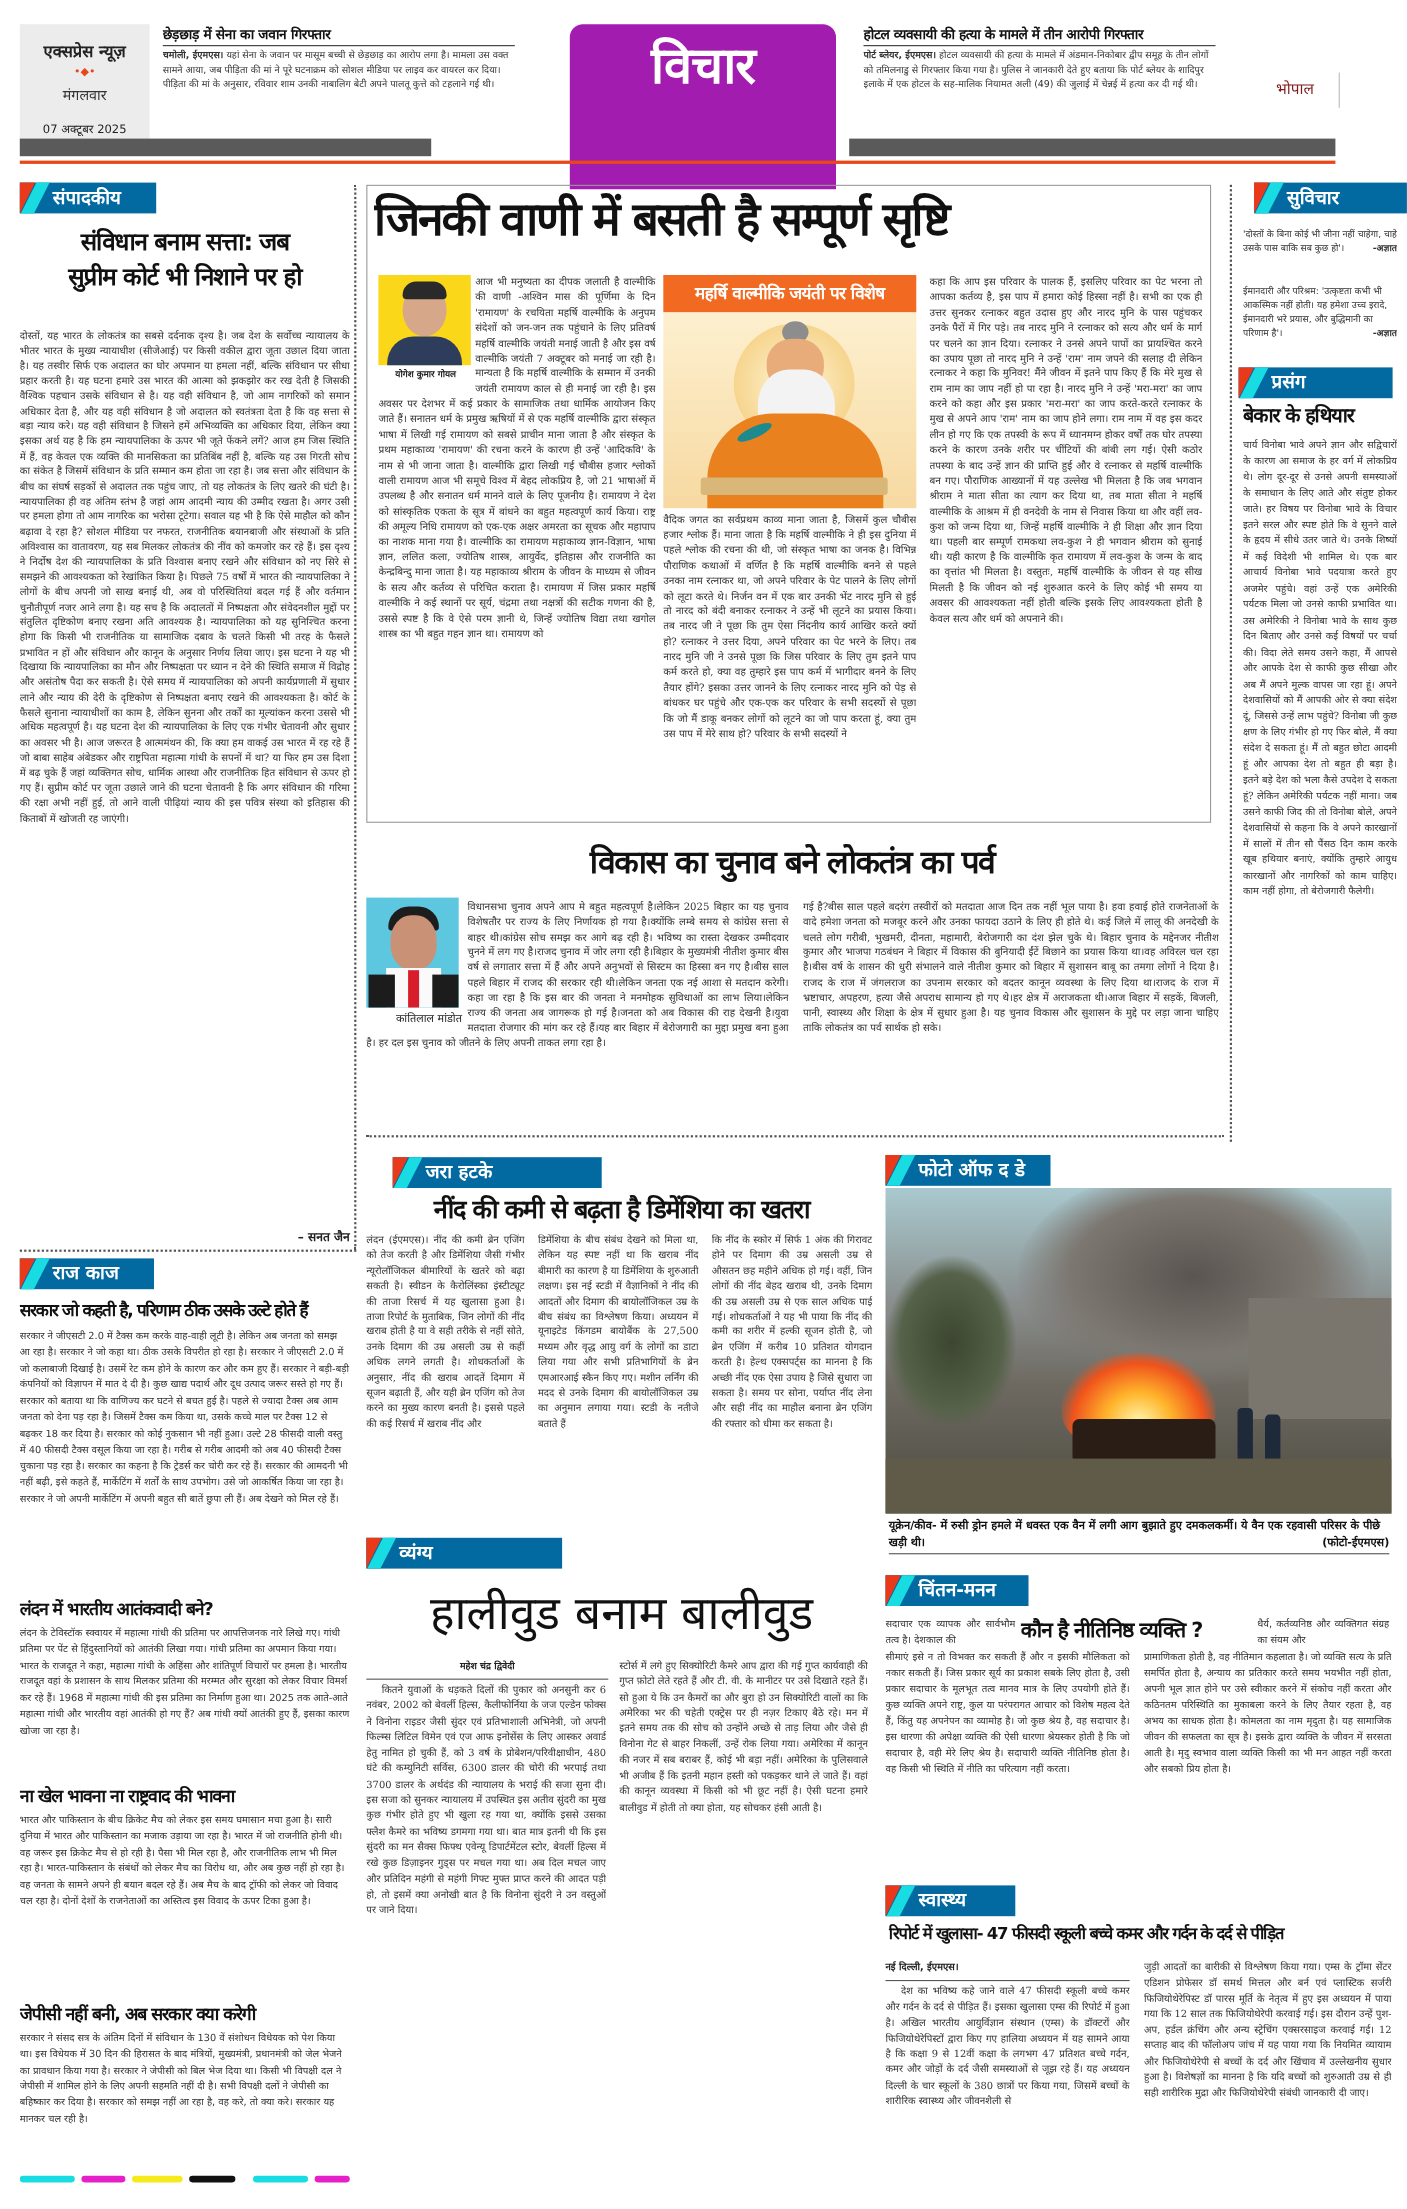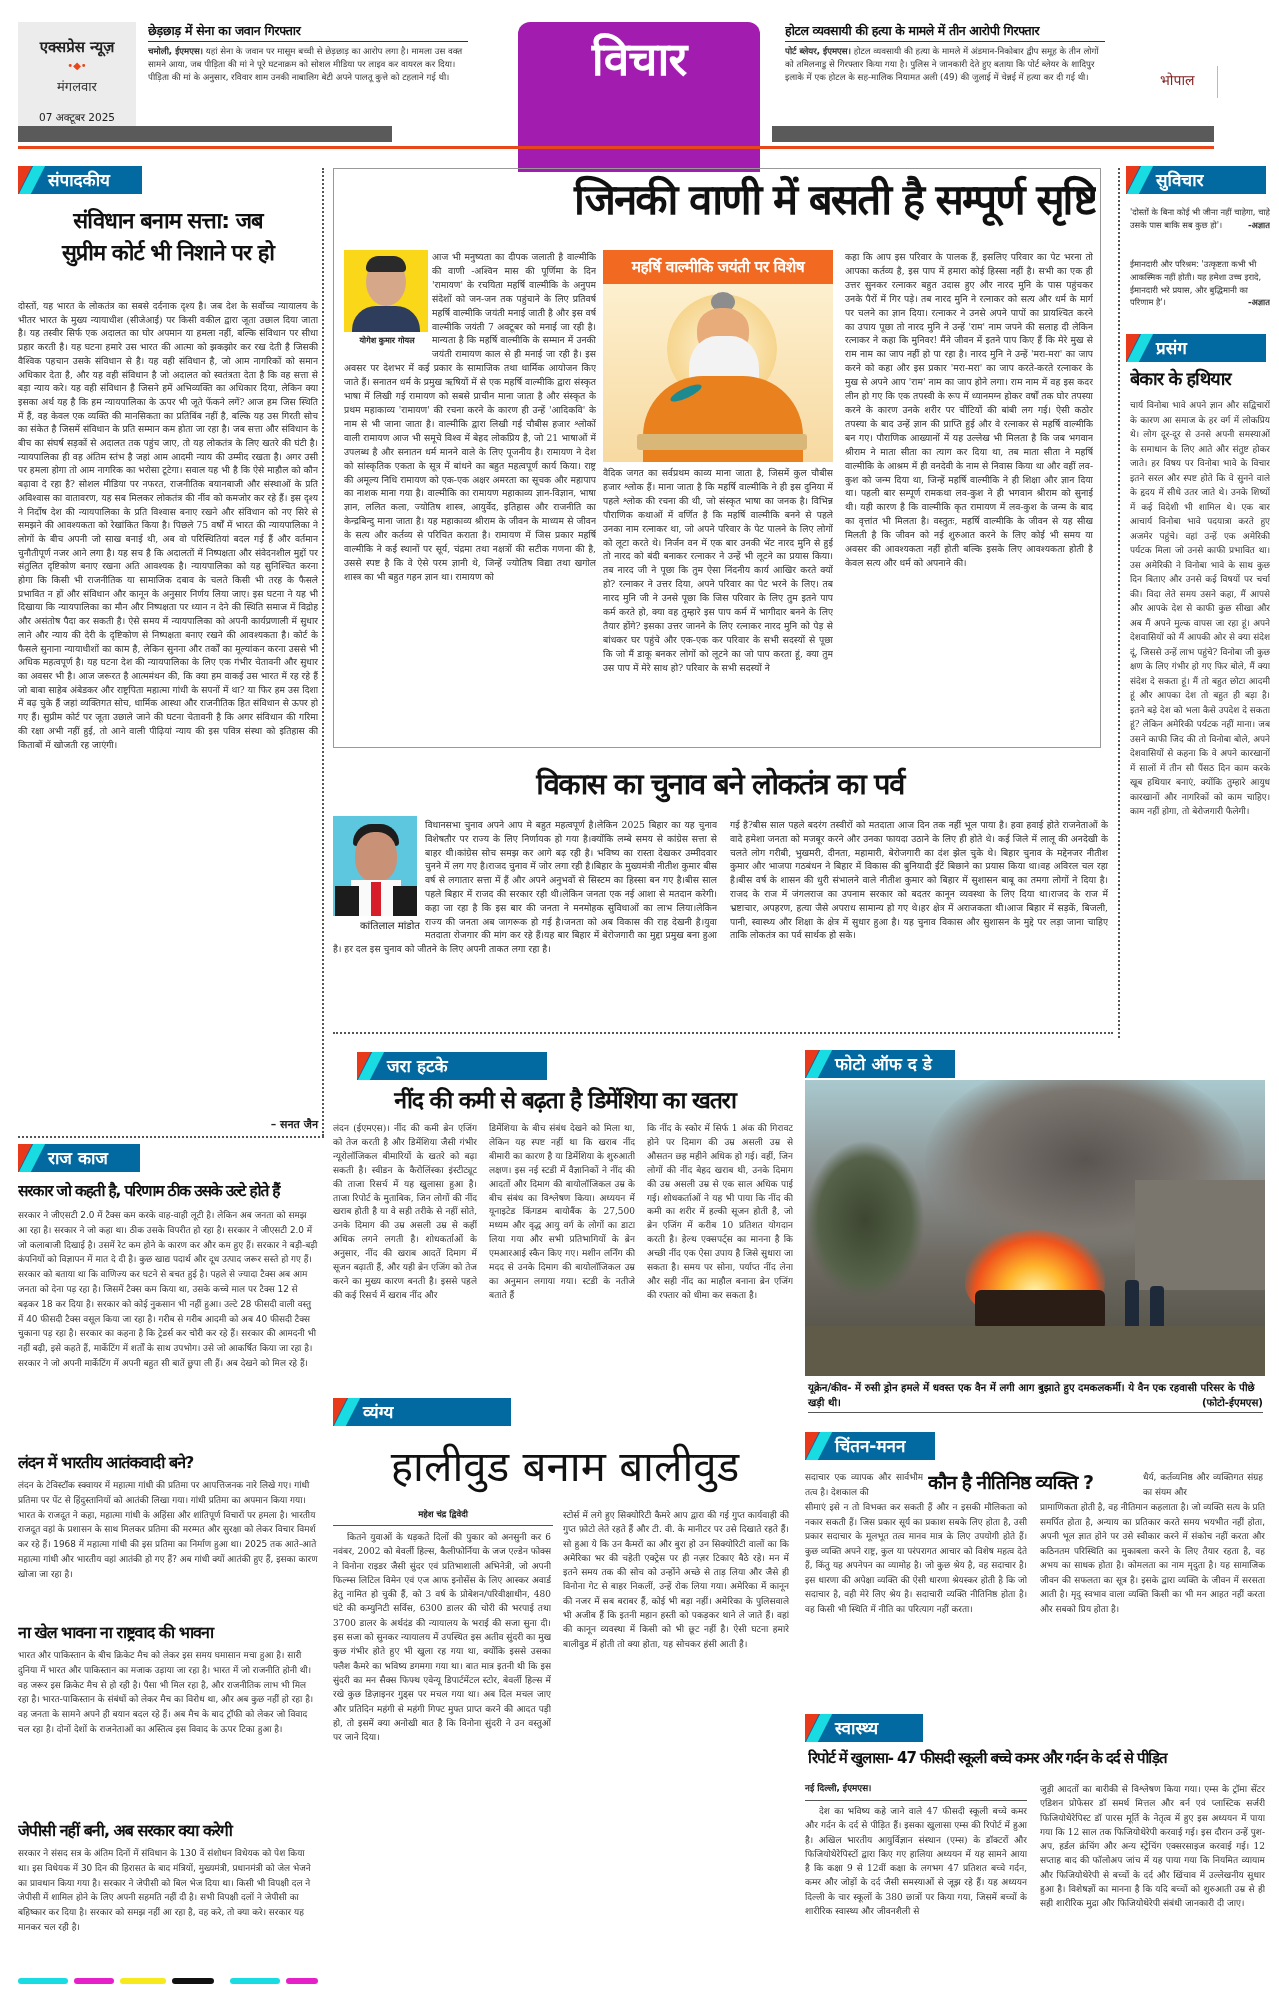--- a/index.html
+++ b/index.html
@@ -77,21 +77,21 @@
   <div class="sanstext" style="position:absolute;top:334px;left:0;width:300px;height:134px;font-size:8.9px;line-height:14.8px;text-align:left;">लंदन के टेविस्टॉक स्क्वायर में महात्मा गांधी की प्रतिमा पर आपत्तिजनक नारे लिखे गए। गांधी प्रतिमा पर पेंट से हिंदुस्तानियों को आतंकी लिखा गया। गांधी प्रतिमा का अपमान किया गया। भारत के राजदूत ने कहा, महात्मा गांधी के अहिंसा और शांतिपूर्ण विचारों पर हमला है। भारतीय राजदूत वहां के प्रशासन के साथ मिलकर प्रतिमा की मरम्मत और सुरक्षा को लेकर विचार विमर्श कर रहे हैं। 1968 में महात्मा गांधी की इस प्रतिमा का निर्माण हुआ था। 2025 तक आते-आते महात्मा गांधी और भारतीय वहां आतंकी हो गए हैं? अब गांधी क्यों आतंकी हुए हैं, इसका कारण खोजा जा रहा है।</div>
 
   <div class="hl" style="position:absolute;top:478px;left:0;width:300px;font-size:16px;line-height:22px;">ना खेल भावना ना राष्ट्रवाद की भावना</div>
   <div class="sanstext" style="position:absolute;top:504px;left:0;width:300px;height:140px;font-size:8.9px;line-height:14.8px;text-align:left;">भारत और पाकिस्तान के बीच क्रिकेट मैच को लेकर इस समय घमासान मचा हुआ है। सारी दुनिया में भारत और पाकिस्तान का मजाक उड़ाया जा रहा है। भारत में जो राजनीति होनी थी। वह जरूर इस क्रिकेट मैच से हो रही है। पैसा भी मिल रहा है, और राजनीतिक लाभ भी मिल रहा है। भारत-पाकिस्तान के संबंधों को लेकर मैच का विरोध था, और अब कुछ नहीं हो रहा है। वह जनता के सामने अपने ही बयान बदल रहे हैं। अब मैच के बाद ट्रॉफी को लेकर जो विवाद चल रहा है। दोनों देशों के राजनेताओं का अस्तित्व इस विवाद के ऊपर टिका हुआ है।</div>
 
   <div class="hl" style="position:absolute;top:676px;left:0;width:300px;font-size:16px;line-height:22px;">जेपीसी नहीं बनी, अब सरकार क्या करेगी</div>
   <div class="sanstext" style="position:absolute;top:702px;left:0;width:300px;height:104px;font-size:8.9px;line-height:14.8px;text-align:left;">सरकार ने संसद सत्र के अंतिम दिनों में संविधान के 130 वें संशोधन विधेयक को पेश किया था। इस विधेयक में 30 दिन की हिरासत के बाद मंत्रियों, मुख्यमंत्री, प्रधानमंत्री को जेल भेजने का प्रावधान किया गया है। सरकार ने जेपीसी को बिल भेज दिया था। किसी भी विपक्षी दल ने जेपीसी में शामिल होने के लिए अपनी सहमति नहीं दी है। सभी विपक्षी दलों ने जेपीसी का बहिष्कार कर दिया है। सरकार को समझ नहीं आ रहा है, वह करे, तो क्या करे। सरकार यह मानकर चल रही है।</div>
 </div>
 
 <div class="abs" style="left:333px;top:168px;width:768px;height:580px;border:1px solid #999;"></div>
-<div class="hl" style="position:absolute;left:340px;top:172px;width:756px;text-align:right;font-size:42px;line-height:56px;letter-spacing:-2px;">जिनकी वाणी में बसती है सम्पूर्ण सृष्टि</div>
+<div class="hl" style="position:absolute;left:340px;top:172px;width:756px;text-align:left;font-size:42px;line-height:56px;letter-spacing:-2px;">जिनकी वाणी में बसती है सम्पूर्ण सृष्टि</div>
 
 <div class="abs" style="left:344px;top:250px;width:84px;height:82px;background:#fbd71a;overflow:hidden;">
   <div style="position:absolute;left:22px;top:8px;width:40px;height:48px;border-radius:50%;background:#d6a889;"></div>
   <div style="position:absolute;left:22px;top:6px;width:40px;height:16px;border-radius:20px 20px 6px 6px;background:#2a2a2a;"></div>
   <div style="position:absolute;left:8px;top:56px;width:68px;height:34px;border-radius:24px 24px 0 0;background:#2f3d5c;"></div>
 </div>
 <div style="position:absolute;left:344px;top:334px;width:86px;text-align:center;font-size:8px;font-weight:bold;">योगेश कुमार गोयल</div>
 
 <div class="bodytext" style="position:absolute;left:344px;top:250px;width:252px;height:492px;font-size:9.2px;line-height:13.9px;">
   <div style="float:left;width:88px;height:98px;"></div>
@@ -109,21 +109,21 @@
   <div style="position:absolute;left:40px;top:92px;width:160px;height:100px;border-radius:60px 60px 0 0;background:#e8811e;"></div>
   <div style="position:absolute;left:66px;top:104px;width:34px;height:10px;border-radius:50%;background:#1c8a8e;transform:rotate(-25deg);"></div>
   <div style="position:absolute;left:34px;top:150px;width:170px;height:16px;background:#d9b779;border-radius:3px;"></div>
 </div>
 <div class="bodytext" style="position:absolute;left:603px;top:466px;width:230px;height:276px;font-size:9.2px;line-height:13.9px;">वैदिक जगत का सर्वप्रथम काव्य माना जाता है, जिसमें कुल चौबीस हजार श्लोक हैं। माना जाता है कि महर्षि वाल्मीकि ने ही इस दुनिया में पहले श्लोक की रचना की थी, जो संस्कृत भाषा का जनक है। विभिन्न पौराणिक कथाओं में वर्णित है कि महर्षि वाल्मीकि बनने से पहले उनका नाम रत्नाकर था, जो अपने परिवार के पेट पालने के लिए लोगों को लूटा करते थे। निर्जन वन में एक बार उनकी भेंट नारद मुनि से हुई तो नारद को बंदी बनाकर रत्नाकर ने उन्हें भी लूटने का प्रयास किया। तब नारद जी ने पूछा कि तुम ऐसा निंदनीय कार्य आखिर करते क्यों हो? रत्नाकर ने उत्तर दिया, अपने परिवार का पेट भरने के लिए। तब नारद मुनि जी ने उनसे पूछा कि जिस परिवार के लिए तुम इतने पाप कर्म करते हो, क्या वह तुम्हारे इस पाप कर्म में भागीदार बनने के लिए तैयार होंगे? इसका उत्तर जानने के लिए रत्नाकर नारद मुनि को पेड़ से बांधकर घर पहुंचे और एक-एक कर परिवार के सभी सदस्यों से पूछा कि जो मैं डाकू बनकर लोगों को लूटने का जो पाप करता हूं, क्या तुम उस पाप में मेरे साथ हो? परिवार के सभी सदस्यों ने</div>
 
 <div class="bodytext" style="position:absolute;left:845px;top:250px;width:248px;height:492px;font-size:9.2px;line-height:13.9px;">कहा कि आप इस परिवार के पालक हैं, इसलिए परिवार का पेट भरना तो आपका कर्तव्य है, इस पाप में हमारा कोई हिस्सा नहीं है। सभी का एक ही उत्तर सुनकर रत्नाकर बहुत उदास हुए और नारद मुनि के पास पहुंचकर उनके पैरों में गिर पड़े। तब नारद मुनि ने रत्नाकर को सत्य और धर्म के मार्ग पर चलने का ज्ञान दिया। रत्नाकर ने उनसे अपने पापों का प्रायश्चित करने का उपाय पूछा तो नारद मुनि ने उन्हें 'राम' नाम जपने की सलाह दी लेकिन रत्नाकर ने कहा कि मुनिवर! मैंने जीवन में इतने पाप किए हैं कि मेरे मुख से राम नाम का जाप नहीं हो पा रहा है। नारद मुनि ने उन्हें 'मरा-मरा' का जाप करने को कहा और इस प्रकार 'मरा-मरा' का जाप करते-करते रत्नाकर के मुख से अपने आप 'राम' नाम का जाप होने लगा। राम नाम में वह इस कदर लीन हो गए कि एक तपस्वी के रूप में ध्यानमग्न होकर वर्षों तक घोर तपस्या करने के कारण उनके शरीर पर चींटियों की बांबी लग गई। ऐसी कठोर तपस्या के बाद उन्हें ज्ञान की प्राप्ति हुई और वे रत्नाकर से महर्षि वाल्मीकि बन गए। पौराणिक आख्यानों में यह उल्लेख भी मिलता है कि जब भगवान श्रीराम ने माता सीता का त्याग कर दिया था, तब माता सीता ने महर्षि वाल्मीकि के आश्रम में ही वनदेवी के नाम से निवास किया था और वहीं लव-कुश को जन्म दिया था, जिन्हें महर्षि वाल्मीकि ने ही शिक्षा और ज्ञान दिया था। पहली बार सम्पूर्ण रामकथा लव-कुश ने ही भगवान श्रीराम को सुनाई थी। यही कारण है कि वाल्मीकि कृत रामायण में लव-कुश के जन्म के बाद का वृत्तांत भी मिलता है। वस्तुतः, महर्षि वाल्मीकि के जीवन से यह सीख मिलती है कि जीवन को नई शुरुआत करने के लिए कोई भी समय या अवसर की आवश्यकता नहीं होती बल्कि इसके लिए आवश्यकता होती है केवल सत्य और धर्म को अपनाने की।</div>
 
 <div class="abs dotv" style="left:1118px;top:168px;width:0;height:870px;"></div>
 <div class="abs" style="left:1126px;top:166px;width:152px;">
-  <div class="tag" style="left:0;top:0;width:140px;"><span>सुविचार</span></div>
+  <div class="tag" style="left:14px;top:0;width:140px;"><span>सुविचार</span></div>
   <div class="sanstext" style="position:absolute;top:40px;left:4px;width:140px;font-size:8.3px;line-height:12.8px;text-align:left;">
     <span>'दोस्तों के बिना कोई भी जीना नहीं चाहेगा, चाहे उसके पास बाकि सब कुछ हो'।</span>
     <span style="float:right;font-weight:bold;">-अज्ञात</span>
   </div>
   <div class="sanstext" style="position:absolute;top:92px;left:4px;width:140px;font-size:8.3px;line-height:12.8px;text-align:left;">
     <span>ईमानदारी और परिश्रम: 'उत्कृष्टता कभी भी आकस्मिक नहीं होती। यह हमेशा उच्च इरादे, ईमानदारी भरे प्रयास, और बुद्धिमानी का परिणाम है'।</span>
     <span style="float:right;font-weight:bold;">-अज्ञात</span>
   </div>
 
   <div class="tag" style="left:0;top:168px;width:140px;"><span>प्रसंग</span></div>

